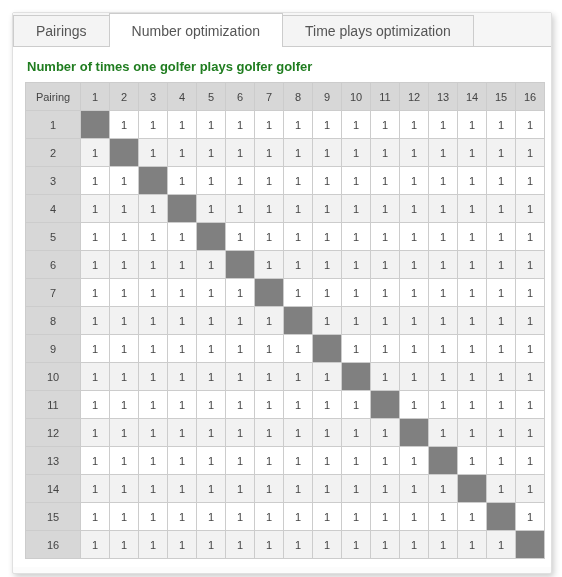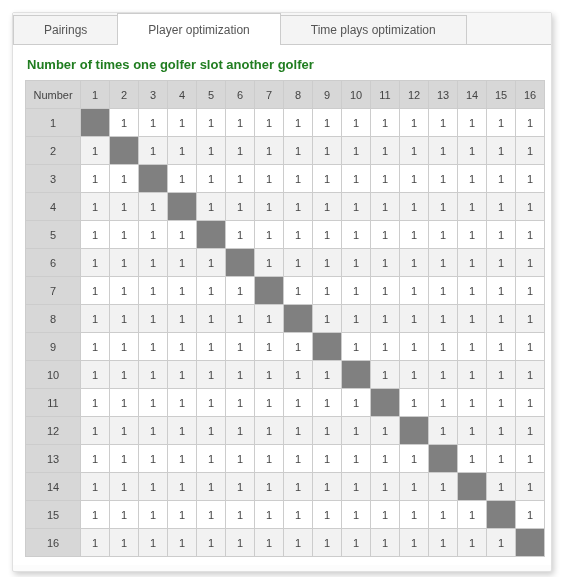--- a/index.html
+++ b/index.html
@@ -16,22 +16,22 @@
     border-radius: 2px;
     box-shadow: 2px 3px 6px rgba(0,0,0,0.2);
     padding-bottom: 6px;
   }
   .tabs {
     display: flex;
     border-bottom: 1px solid #ccc;
     background: #f6f6f6;
   }
   .tab {
-    padding: 7px 30px;
-    font-size: 12px;
+    padding: 7px 22px;
+    font-size: 14px;
     color: #555;
     border: 1px solid #ccc;
     border-bottom: none;
     margin-right: -1px;
     margin-top: 2px;
     background: #f4f4f4;
     cursor: pointer;
     position: relative;
     text-align: right;
   }
@@ -95,29 +95,29 @@
   table.matrix td.diag {
     background: #808080 !important;
   }
 </style>
 </head>
 <body>
 
 <div class="panel">
   <div class="tabs" id="tabs">
       <div class="tab">Pairings</div>
-      <div class="tab active">Player optimization</div>
+      <div class="tab active">Number optimization</div>
       <div class="tab">Time plays optimization</div>
     </div>
   <div class="content">
-    <div class="title">Number of times one golfer slot another golfer</div>
+    <div class="title">Number of times one golfer plays golfer golfer</div>
     <table class="matrix">
       <thead>
         <tr id="header-row">
-            <th class="corner">Number</th>
+            <th class="corner">Pairing</th>
             <th class="colhead">1</th>
             <th class="colhead">2</th>
             <th class="colhead">3</th>
             <th class="colhead">4</th>
             <th class="colhead">5</th>
             <th class="colhead">6</th>
             <th class="colhead">7</th>
             <th class="colhead">8</th>
             <th class="colhead">9</th>
             <th class="colhead">10</th>

